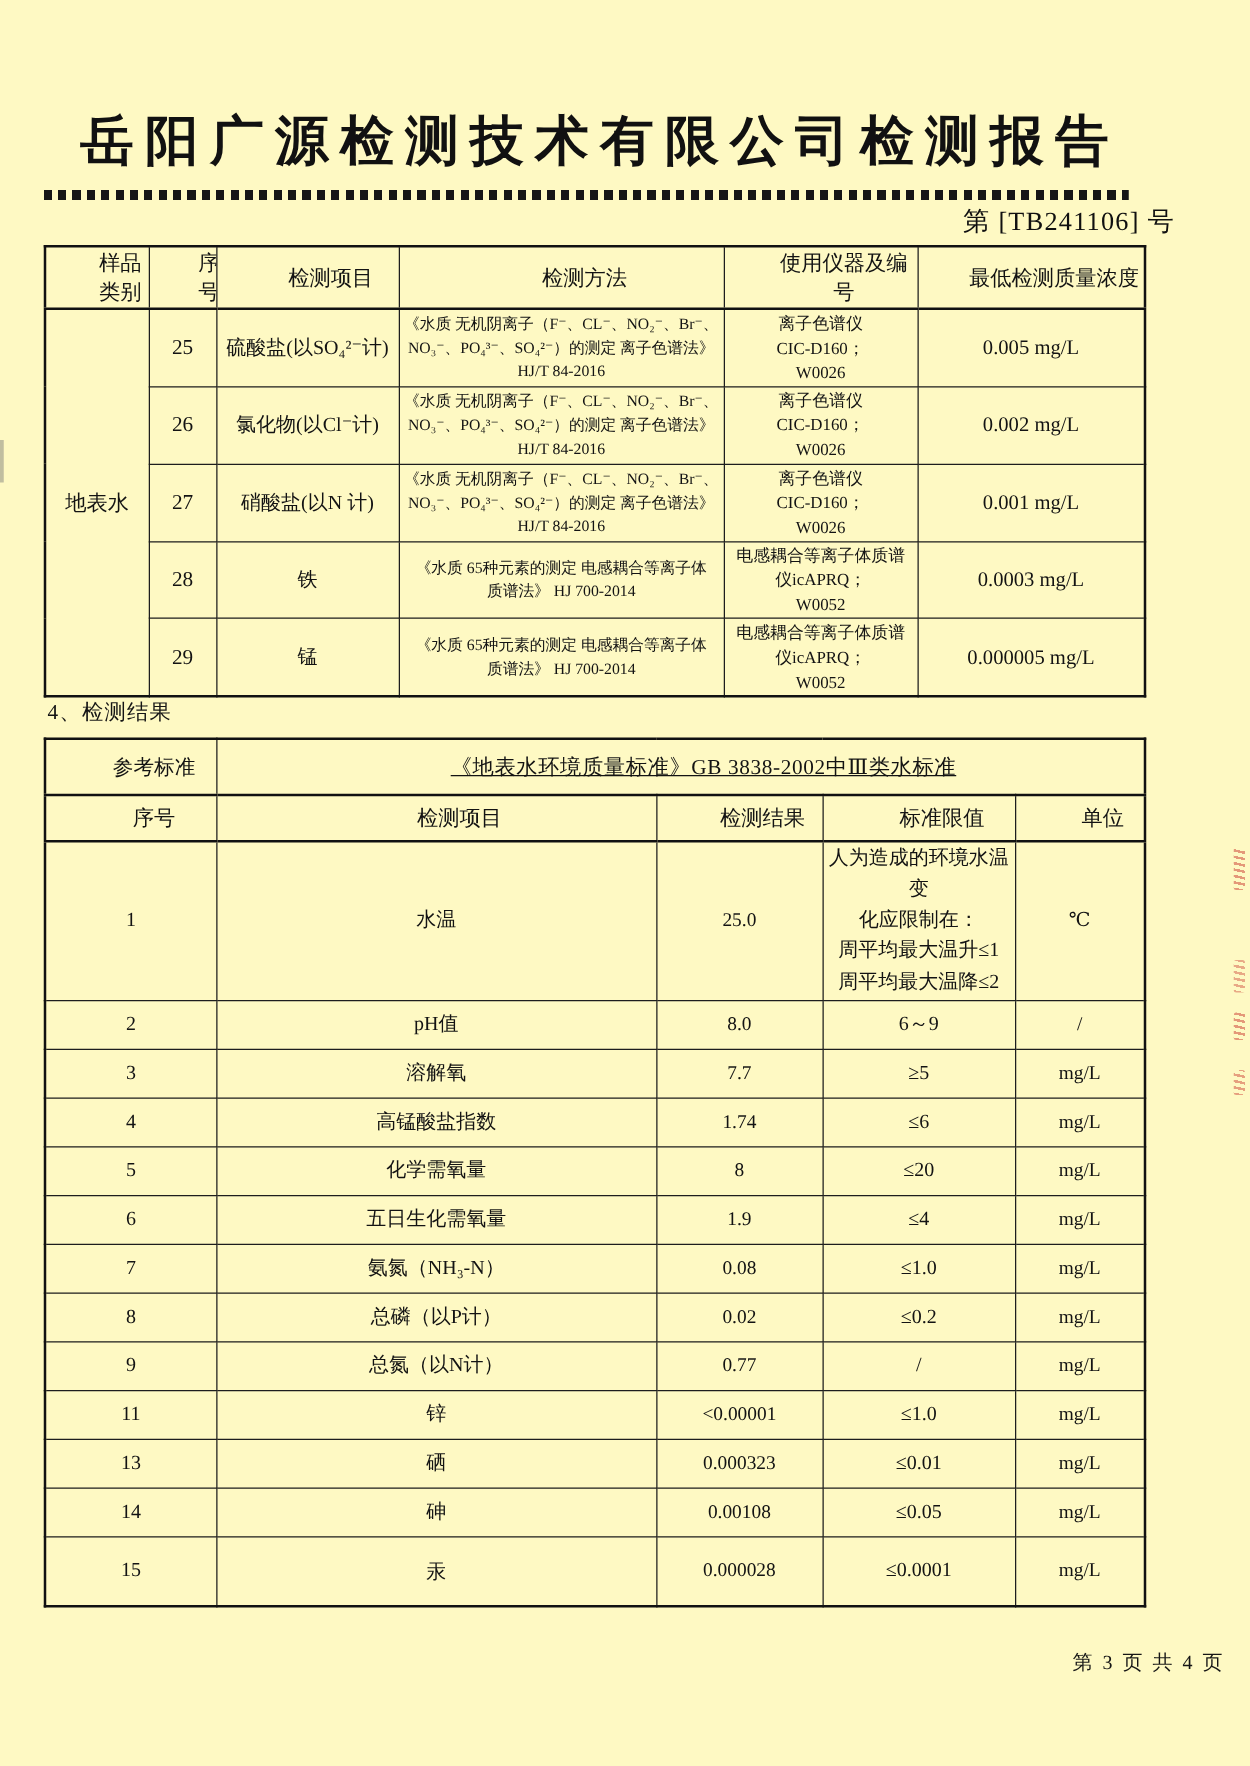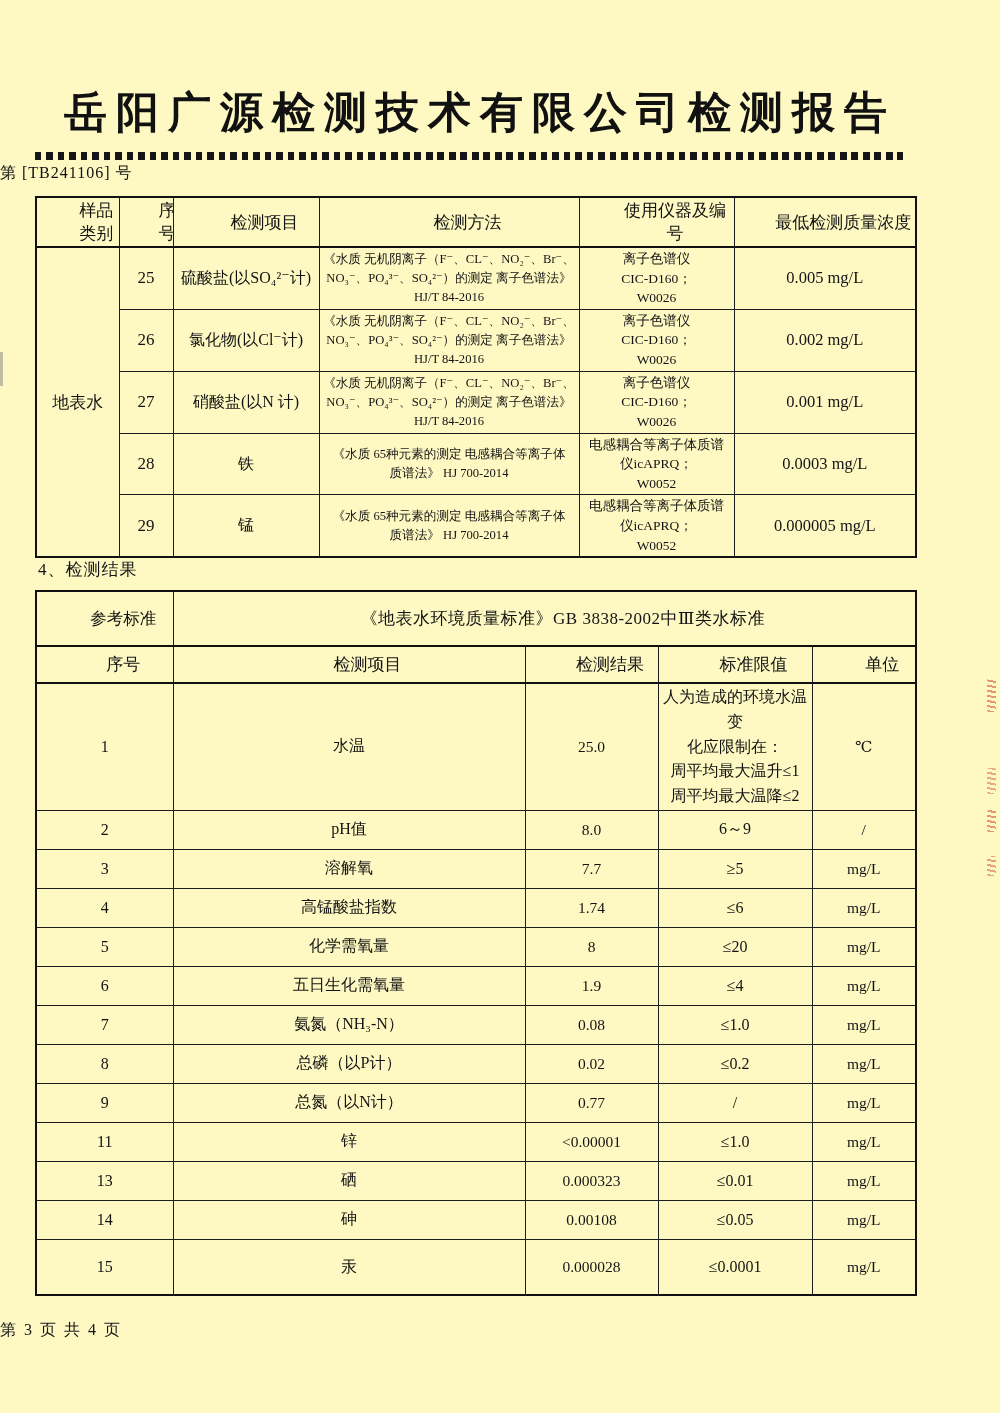--- a/index.html
+++ b/index.html
@@ -22,21 +22,21 @@
     font-size:43px;
     letter-spacing:9px;
     color:#111;
   }
   .dotted-rule{
     position:absolute;left:35px;top:152px;width:868px;height:8px;
     background:repeating-linear-gradient(90deg,#161616 0 6.5px,transparent 6.5px 11.5px);
   }
   .report-no{
     position:absolute;left:0;top:163px;width:940px;
-    text-align:left;font-size:16px;letter-spacing:1px;color:#101010;
+    text-align:right;font-size:21px;letter-spacing:1px;color:#101010;
   }
   
   table{border-collapse:collapse;table-layout:fixed;position:absolute;background:transparent;}
   th,td{
     border:1.6px solid #1d1d1d;
     text-align:center;vertical-align:middle;
     padding:1px 2px;
     white-space:pre-line;
     overflow:hidden;
     color:#131313;
@@ -57,39 +57,39 @@
   .t1 .method{font-size:12.6px;line-height:1.5;}
   .t1 .inst{font-size:13.5px;line-height:1.45;}
   .t1 .mdl{font-size:16.5px;}
   
   .section-heading{
     position:absolute;left:38px;top:558px;
     font-size:17px;color:#141414;letter-spacing:1px;
   }
   
   .t2{left:35px;top:590px;width:880px;border:2.4px solid #111;}
-  .t2 tr.ref-row{height:55px;}
+  .t2 tr.ref-row{height:45px;}
   .t2 tr.ref-row th{border-bottom:2.2px solid #111;}
   .t2 tr.head-row{height:37px;}
   .t2 tr.head-row th{border-bottom:2.2px solid #111;}
   .t2 .ref-label{font-size:16.5px;}
-  .t2 .ref-value{font-size:17px;letter-spacing:.5px;}
+  .t2 .ref-value{font-size:17px;letter-spacing:.5px;text-decoration:underline;}
   .t2 tbody tr{height:39px;}
   .t2 tbody tr.tall{height:96px;}
   .t2 tbody tr:last-child{height:56px;}
   .t2 .no{font-size:16px;}
   .t2 .item{font-size:16px;}
   .t2 .result{font-size:15.5px;}
   .t2 .limit{font-size:16px;}
   .t2 .unit{font-size:15.5px;}
   .t2 tr.tall .limit{font-size:16px;line-height:1.55;}
   
   .footer{
     position:absolute;left:0;top:1320px;width:940px;
-    text-align:left;font-size:16px;letter-spacing:2px;color:#161616;
+    text-align:right;font-size:16px;letter-spacing:2px;color:#161616;padding-left:40px;
   }
   
   .red-marks{position:absolute;right:0;top:670px;width:22px;height:230px;}
   .red-frag{
     position:absolute;right:4px;width:9px;
     background:repeating-linear-gradient(12deg,#cf4a3e 0 2px,transparent 2px 5px);
     opacity:.55;filter:blur(.5px);border-radius:2px;
   }
   .red-frag.f1{top:8px;height:34px;}
   .red-frag.f2{top:98px;height:26px;opacity:.45;}

